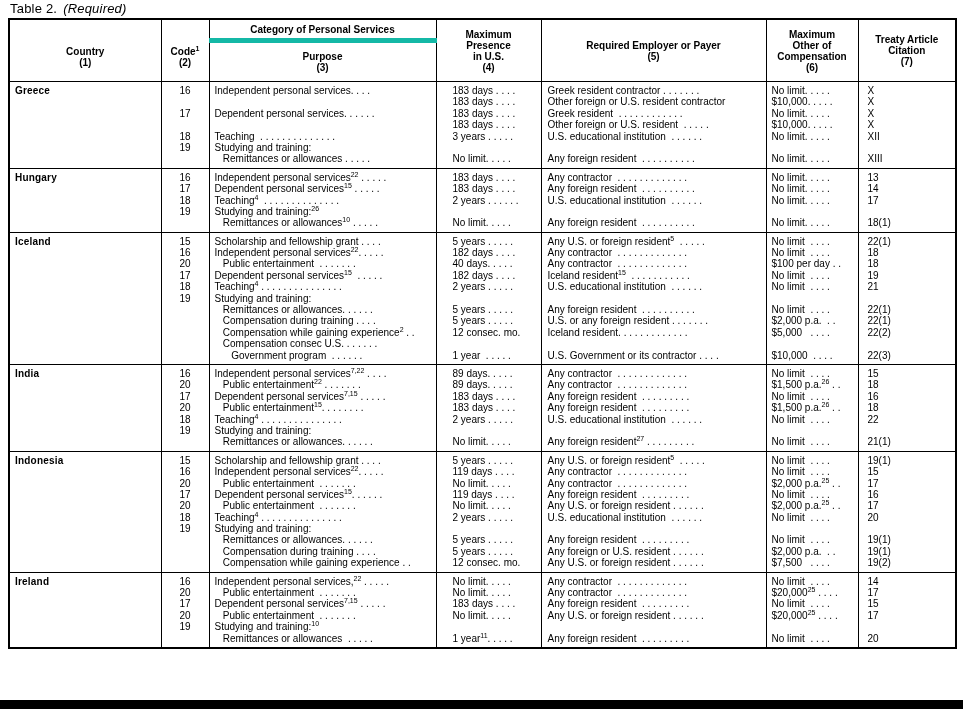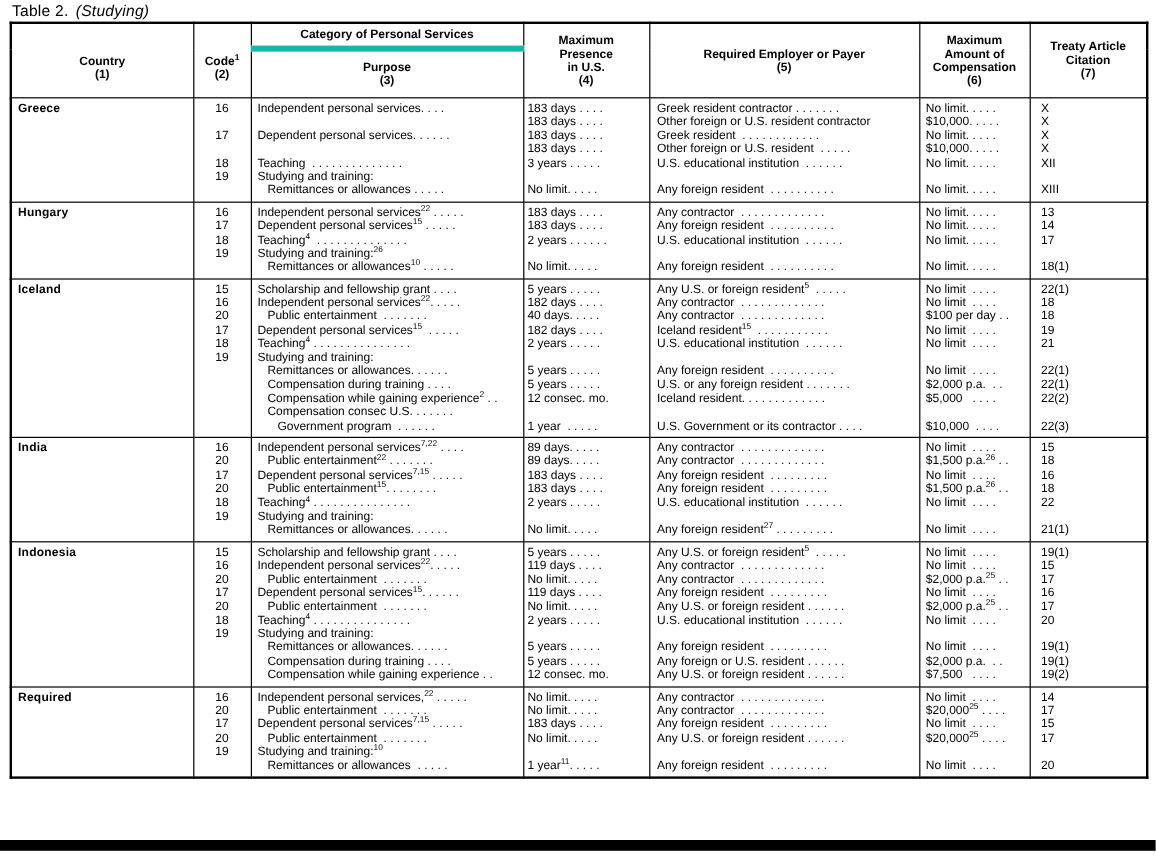--- a/index.html
+++ b/index.html
@@ -20,32 +20,32 @@
   th,td{border:1px solid #000;padding:0;vertical-align:top;}
   thead th{font-weight:bold;font-size:10px;line-height:11px;text-align:center;vertical-align:middle;padding:2px 1px;}
   thead th.vbot{vertical-align:bottom;padding-bottom:13px;text-align:center;}
   th.c3top{height:14px;border-bottom:5px solid #14b8a6;}
   th.c3bot{height:34px;}
   tbody td{padding:3px 0 3px 0;}
   .ln{height:11.4px;line-height:11.4px;font-size:10px;white-space:pre;overflow:visible;}
   td.cell-country .ln{font-weight:bold;padding-left:5px;letter-spacing:.2px;}
   td.cell-code .ln{text-align:center;}
   td.cell-purpose .ln{padding-left:5px;}
-  td.cell-presence .ln{padding-left:3px;}
+  td.cell-presence .ln{padding-left:16px;}
   td.cell-payer .ln{padding-left:6px;}
   td.cell-comp .ln{padding-left:5px;}
   td.cell-cite .ln{padding-left:9px;}
   sup{font-size:7px;line-height:0;vertical-align:4px;}
   .bottom-bar{position:absolute;left:0;top:700px;width:963px;height:9px;background:#000;}
 </style>
 </head>
 <body>
 
 <div class="title">
-  <span class="tmain">Table 2.</span><span class="tcont">(Studying)</span>
+  <span class="tmain">Table 2.</span><span class="tcont">(Required)</span>
 </div>
 
 <table class="treaty">
   <colgroup>
     <col style="width:152px">
       <col style="width:48px">
       <col style="width:227px">
     <col style="width:105px">
       <col style="width:225px">
       <col style="width:92px">
@@ -67,21 +67,21 @@
         <div>Presence</div>
         <div>in U.S.</div>
         <div>(4)</div>
       </th>
       <th rowspan="2">
         <div>Required Employer or Payer</div>
         <div>(5)</div>
       </th>
       <th rowspan="2">
         <div>Maximum</div>
-        <div>Amount of</div>
+        <div>Other of</div>
         <div>Compensation</div>
         <div>(6)</div>
       </th>
       <th rowspan="2">
         <div>Treaty Article</div>
         <div>Citation</div>
         <div>(7)</div>
       </th>
     </tr>
     <tr>
@@ -412,21 +412,21 @@
           <div class="ln">17</div>
           <div class="ln">20</div>
           <div class="ln"></div>
           <div class="ln">19(1)</div>
           <div class="ln">19(1)</div>
           <div class="ln">19(2)</div>
         </td>
       </tr>
       <tr>
         <td class="cell-country">
-          <div class="ln">Required</div>
+          <div class="ln">Ireland</div>
         </td>
         <td class="cell-code">
           <div class="ln">16</div>
           <div class="ln">20</div>
           <div class="ln">17</div>
           <div class="ln">20</div>
           <div class="ln">19</div>
           <div class="ln"></div>
         </td>
         <td class="cell-purpose">

